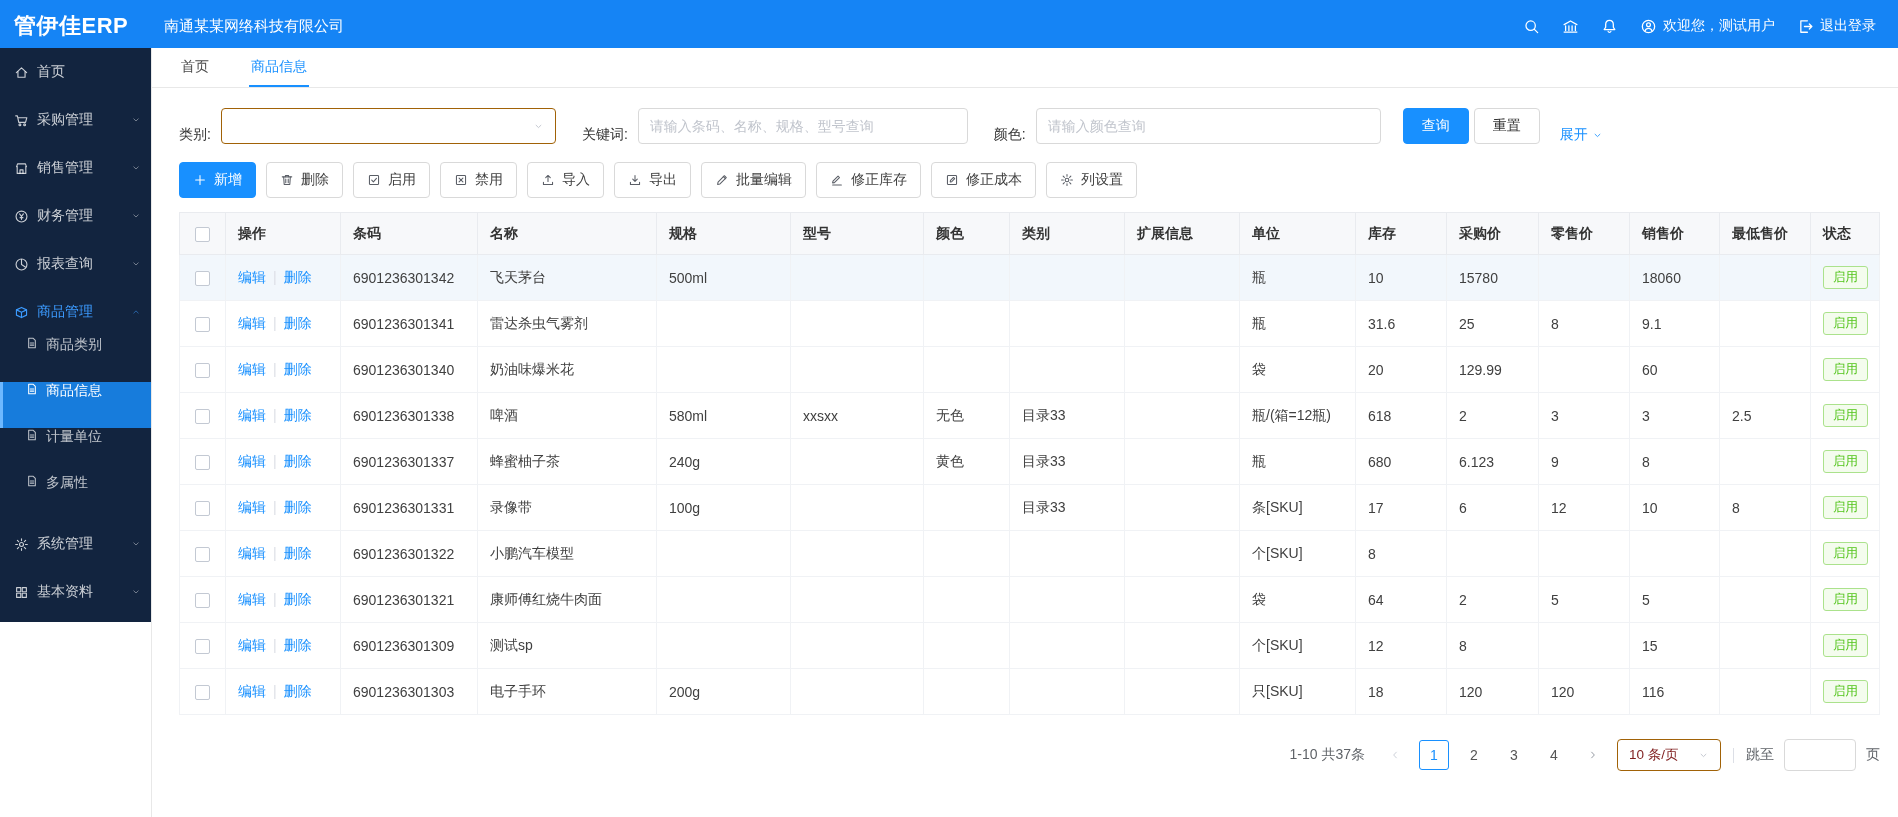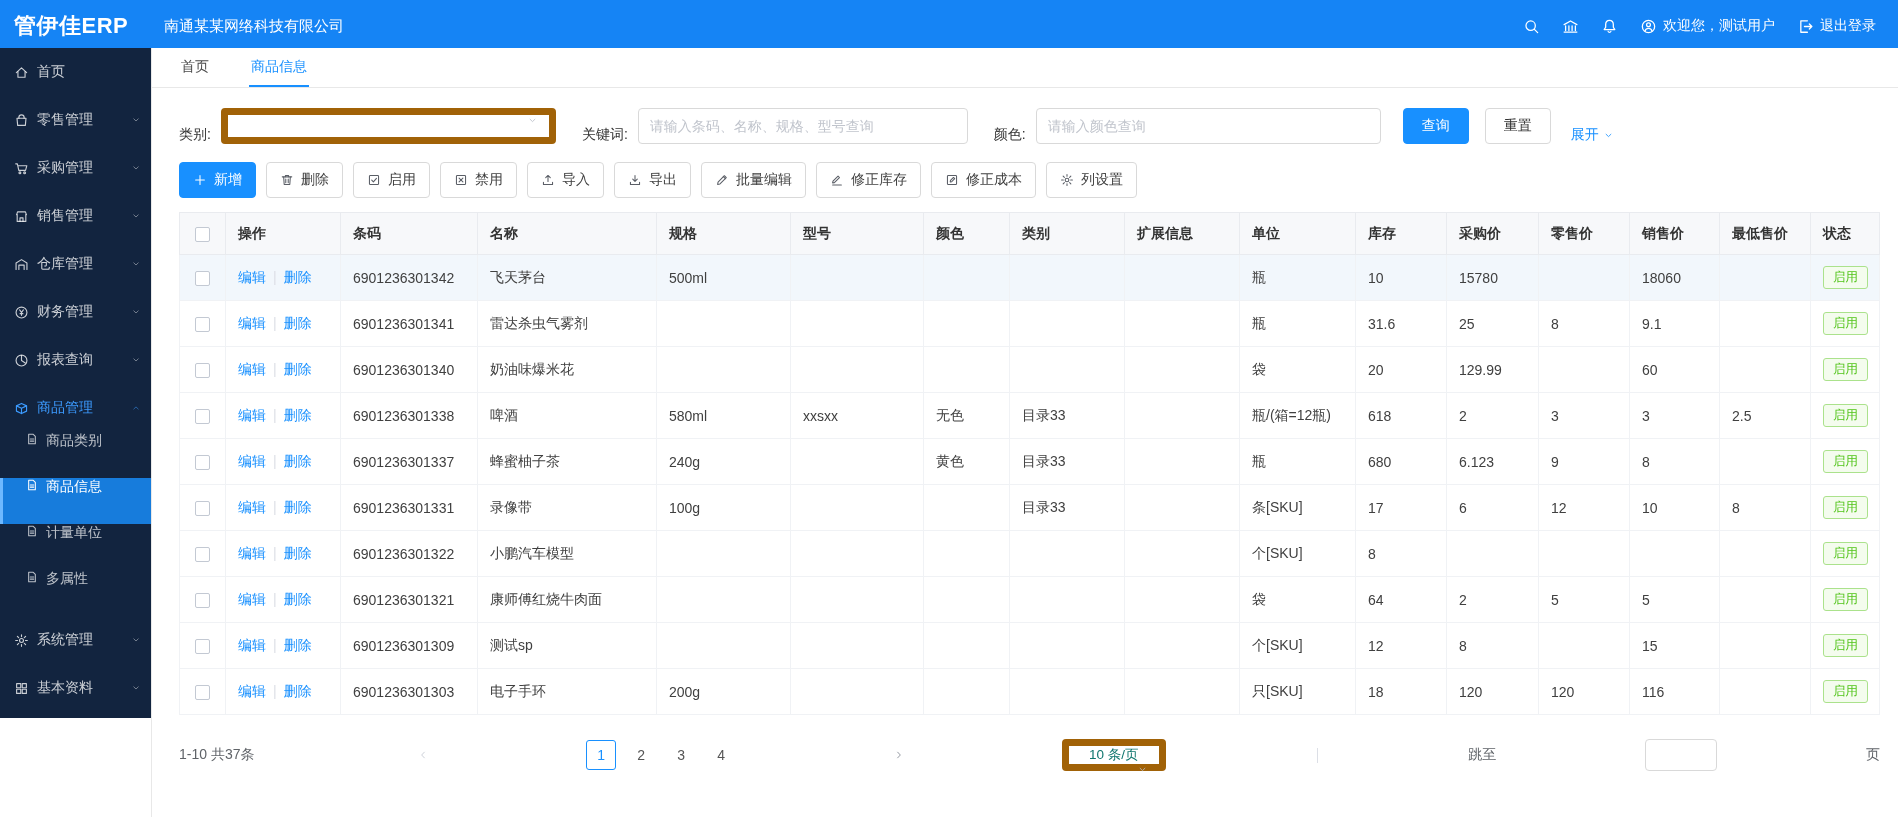--- a/index.html
+++ b/index.html
@@ -33,30 +33,30 @@
   
   .main { flex:1; min-width:0; display:flex; flex-direction:column; background:#fff; }
   .tabbar { height:40px; flex:0 0 40px; border-bottom:1px solid #e8e8e8; display:flex; align-items:stretch; gap:38px; padding-left:27px; }
   .tab { display:flex; align-items:center; font-size:14px; color:#4a4a4a; cursor:pointer; border-bottom:2px solid transparent; padding:0 2px; }
   .tab.active { color:#1890ff; border-bottom-color:#1890ff; }
   .content { padding:20px 18px 0 27px; flex:1; }
 
   
   .filters { display:flex; align-items:flex-end; }
   .flabel { margin-right:10px; white-space:nowrap; }
-  .select { height:36px; border:7px solid #a16207; border-radius:4px; background:#fff; display:flex; align-items:center; padding:0 11px; cursor:pointer; color:#0f766e;flex-direction:column; }
+  .select { height:36px; border:1px solid #a16207; border-radius:4px; background:#fff; display:flex; align-items:center; padding:0 11px; cursor:pointer; color:#7f1d1d; }
   .select .chev { width:11px; height:11px; color:#b9bec7; margin-left:auto; }
   .cat-select { width:335px; margin-right:26px; }
   .finput { height:36px; border:1px solid #d9d9d9; border-radius:4px; padding:0 11px; font-size:14px; color:#333; outline:none; font-family:inherit; background:#fff; }
   .finput::placeholder { color:#c0c4cc; }
   .kw-input { width:330px; margin-right:26px; }
   .color-input { width:345px; margin-right:22px; }
   .btn { height:36px; border:1px solid #d9d9d9; background:#fff; color:#333; border-radius:4px; font-size:14px; padding:0 18px; cursor:pointer; font-family:inherit; }
   .btn.primary { background:#1890ff; border-color:#1890ff; color:#fff; }
-  .reset-btn { margin-left:16px; }
+  .reset-btn { margin-left:5px; }
   .expand { color:#1890ff; margin-left:20px; display:inline-flex; align-items:center; gap:4px; cursor:pointer; text-decoration:none; }
   .expand .icon { width:11px; height:11px; }
 
   
   .toolbar { margin-top:18px; display:flex; align-items:center; gap:10px; }
   .tbtn { height:36px; display:inline-flex; align-items:center; gap:7px; border:1px solid #d9d9d9; background:#fff; color:#404040; border-radius:4px; padding:0 13px; font-size:14px; cursor:pointer; font-family:inherit; white-space:nowrap; }
   .tbtn .icon { width:14px; height:14px; color:#5a5e66; }
   .tbtn.primary { background:#1890ff; border-color:#1890ff; color:#fff; }
   .tbtn.primary .icon { color:#fff; }
 
@@ -65,21 +65,21 @@
   .grid th { background:#f7f8fa; border:1px solid #e9ebef; font-weight:600; color:#333; text-align:left; padding:0 12px; height:42px; white-space:nowrap; overflow:hidden; }
   .grid td { border:1px solid #f0f2f5; border-top:none; padding:0 12px; height:46px; color:#404040; white-space:nowrap; overflow:hidden; }
   .grid tr.hl td { background:#f2f7fc; }
   .c-check { text-align:center !important; }
   .checkbox { width:15px; height:15px; border:1px solid #c3c9d3; border-radius:2px; background:#fff; display:inline-block; vertical-align:middle; cursor:pointer; }
   .lnk { color:#1890ff; cursor:pointer; text-decoration:none; }
   .sep { color:#dcdfe6; margin:0 7px; }
   .badge { display:inline-block; font-size:12.5px; color:#52c41a; border:1px solid #abe28c; background:#f4fcee; border-radius:3px; padding:3px 9px; line-height:1.2; }
 
   
-  .pagination { margin-top:24px; display:flex; justify-content:space-between; align-items:center; gap:10px; color:#5f6368; font-size:14px; padding-bottom:30px; }
+  .pagination { margin-top:24px; display:flex; justify-content:flex-end; align-items:center; gap:10px; color:#5f6368; font-size:14px; padding-bottom:30px; }
   .ptotal { margin-right:6px; }
   .parrow { width:28px; height:30px; display:inline-flex; align-items:center; justify-content:center; cursor:pointer; color:#8a9099; }
   .parrow.disabled { color:#c6cbd4; }
   .parrow .icon { width:12px; height:12px; }
   .pnums { display:inline-flex; gap:10px; align-items:center; }
   .pagebtn { min-width:30px; height:30px; border:1px solid transparent; background:transparent; color:#555; font-size:14px; border-radius:3px; cursor:pointer; font-family:inherit; }
   .pagebtn.active { border-color:#1890ff; color:#1890ff; background:#fff; }
   .psize { height:32px; width:104px; font-size:13.5px; }
   .pdivider { width:1px; height:15px; background:#dcdfe6; margin:0 2px; }
   .pjump-input { width:72px; height:32px; border:1px solid #d9d9d9; border-radius:4px; outline:none; padding:0 8px; font-family:inherit; }
@@ -142,34 +142,20 @@
               <svg viewBox="0 0 16 16" fill="none" stroke="currentColor" stroke-width="1.2" stroke-linecap="round" stroke-linejoin="round">
                 <path d="M2.5 8.2 8 3l5.5 5.2"></path>
                 <path d="M4.2 7v6h7.6V7"></path>
               </svg>
             </span>
             <span class="side-lbl">首页</span>
           </div>
           <div class="side-item">
             <span class="icon">
               <svg viewBox="0 0 16 16" fill="none" stroke="currentColor" stroke-width="1.2" stroke-linecap="round" stroke-linejoin="round">
-                <path d="M5.2 5.6V4.8a2.8 2.8 0 0 1 5.6 0v.8"></path>
-                <path d="M3.2 5.6h9.6l-.7 7.6H3.9z"></path>
-              </svg>
-            </span>
-            <span class="side-lbl">零售管理</span>
-            <span class="icon chev">
-              <svg viewBox="0 0 16 16" fill="none" stroke="currentColor" stroke-width="1.2" stroke-linecap="round" stroke-linejoin="round">
-                <path d="m4.5 6.2 3.5 3.4 3.5-3.4"></path>
-              </svg>
-            </span>
-          </div>
-          <div class="side-item">
-            <span class="icon">
-              <svg viewBox="0 0 16 16" fill="none" stroke="currentColor" stroke-width="1.2" stroke-linecap="round" stroke-linejoin="round">
                 <path d="M1.8 3h1.8l1.5 7h7.2l1.4-5H4.2"></path>
                 <circle cx="6.3" cy="12.6" r="1"></circle>
                 <circle cx="11.3" cy="12.6" r="1"></circle>
               </svg>
             </span>
             <span class="side-lbl">采购管理</span>
             <span class="icon chev">
               <svg viewBox="0 0 16 16" fill="none" stroke="currentColor" stroke-width="1.2" stroke-linecap="round" stroke-linejoin="round">
                 <path d="m4.5 6.2 3.5 3.4 3.5-3.4"></path>
               </svg>
@@ -177,34 +163,20 @@
           </div>
           <div class="side-item">
             <span class="icon">
               <svg viewBox="0 0 16 16" fill="none" stroke="currentColor" stroke-width="1.2" stroke-linecap="round" stroke-linejoin="round">
                 <path d="M2.8 6 3.8 3h8.4l1 3"></path>
                 <path d="M3.4 6v7.2h9.2V6"></path>
                 <path d="M6.4 13.2V9.4h3.2v3.8"></path>
               </svg>
             </span>
             <span class="side-lbl">销售管理</span>
-            <span class="icon chev">
-              <svg viewBox="0 0 16 16" fill="none" stroke="currentColor" stroke-width="1.2" stroke-linecap="round" stroke-linejoin="round">
-                <path d="m4.5 6.2 3.5 3.4 3.5-3.4"></path>
-              </svg>
-            </span>
-          </div>
-          <div class="side-item">
-            <span class="icon">
-              <svg viewBox="0 0 16 16" fill="none" stroke="currentColor" stroke-width="1.2" stroke-linecap="round" stroke-linejoin="round">
-                <path d="M2.2 13.2V6.4L8 2.8l5.8 3.6v6.8"></path>
-                <path d="M5.2 13.2V8.6h5.6v4.6"></path>
-              </svg>
-            </span>
-            <span class="side-lbl">仓库管理</span>
             <span class="icon chev">
               <svg viewBox="0 0 16 16" fill="none" stroke="currentColor" stroke-width="1.2" stroke-linecap="round" stroke-linejoin="round">
                 <path d="m4.5 6.2 3.5 3.4 3.5-3.4"></path>
               </svg>
             </span>
           </div>
           <div class="side-item">
             <span class="icon">
               <svg viewBox="0 0 16 16" fill="none" stroke="currentColor" stroke-width="1.2" stroke-linecap="round" stroke-linejoin="round">
                 <circle cx="8" cy="8" r="5.8"></circle>

